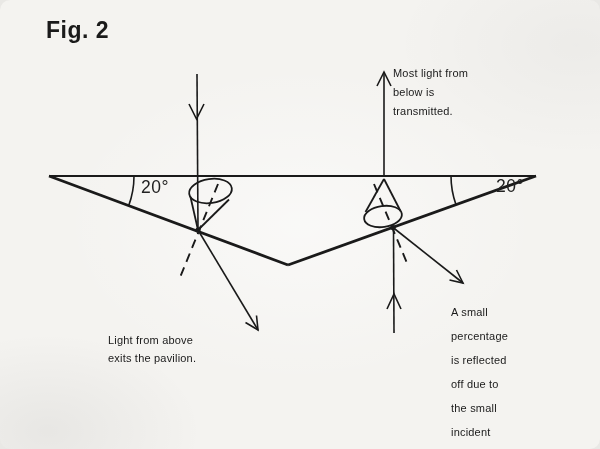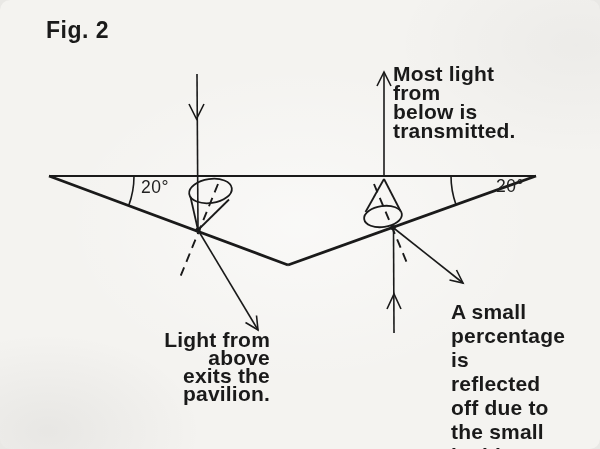--- a/index.html
+++ b/index.html
@@ -25,38 +25,38 @@
   svg{position:absolute;left:0;top:0;}
   .stroke{stroke:var(--ink);fill:none;}
   .fillink{fill:var(--ink);stroke:none;}
   .thick{stroke-width:2.8;}
   .mid{stroke-width:1.8;}
   .thin{stroke-width:1.6;}
   .dashed{stroke-width:1.9;stroke-dasharray:9 6;}
   .label{
     position:absolute;
     color:var(--ink);
-    font-weight:bold;
-    font-size:21px;
+    font-weight:normal;
+    font-size:11px;
     line-height:19px;
     white-space:pre-line;
     letter-spacing:0.2px;
   }
   .fig-title{
     position:absolute;left:46px;top:17px;
     font-size:23px;font-weight:bold;letter-spacing:0.5px;
     color:var(--ink);
   }
   .angle-label{
     position:absolute;
     font-size:17.5px;font-weight:400;
     color:#222;letter-spacing:0.5px;margin-left:40px;
   }
   #label-transmitted{left:393px;top:64px;width:140px;}
-  #label-exits{left:108px;top:331px;width:162px;text-align:right;line-height:18px;}
+  #label-exits{left:108px;top:331px;width:162px;text-align:left;line-height:18px;}
   #label-reflected{left:451px;top:300px;width:110px;line-height:24px;}
   #angle-left{left:101px;top:177px;}
   #angle-right{left:456px;top:176px;}
 </style>
 </head>
 <body>
 
 <div id="page">
 
   <div class="fig-title">Fig. 2</div>

